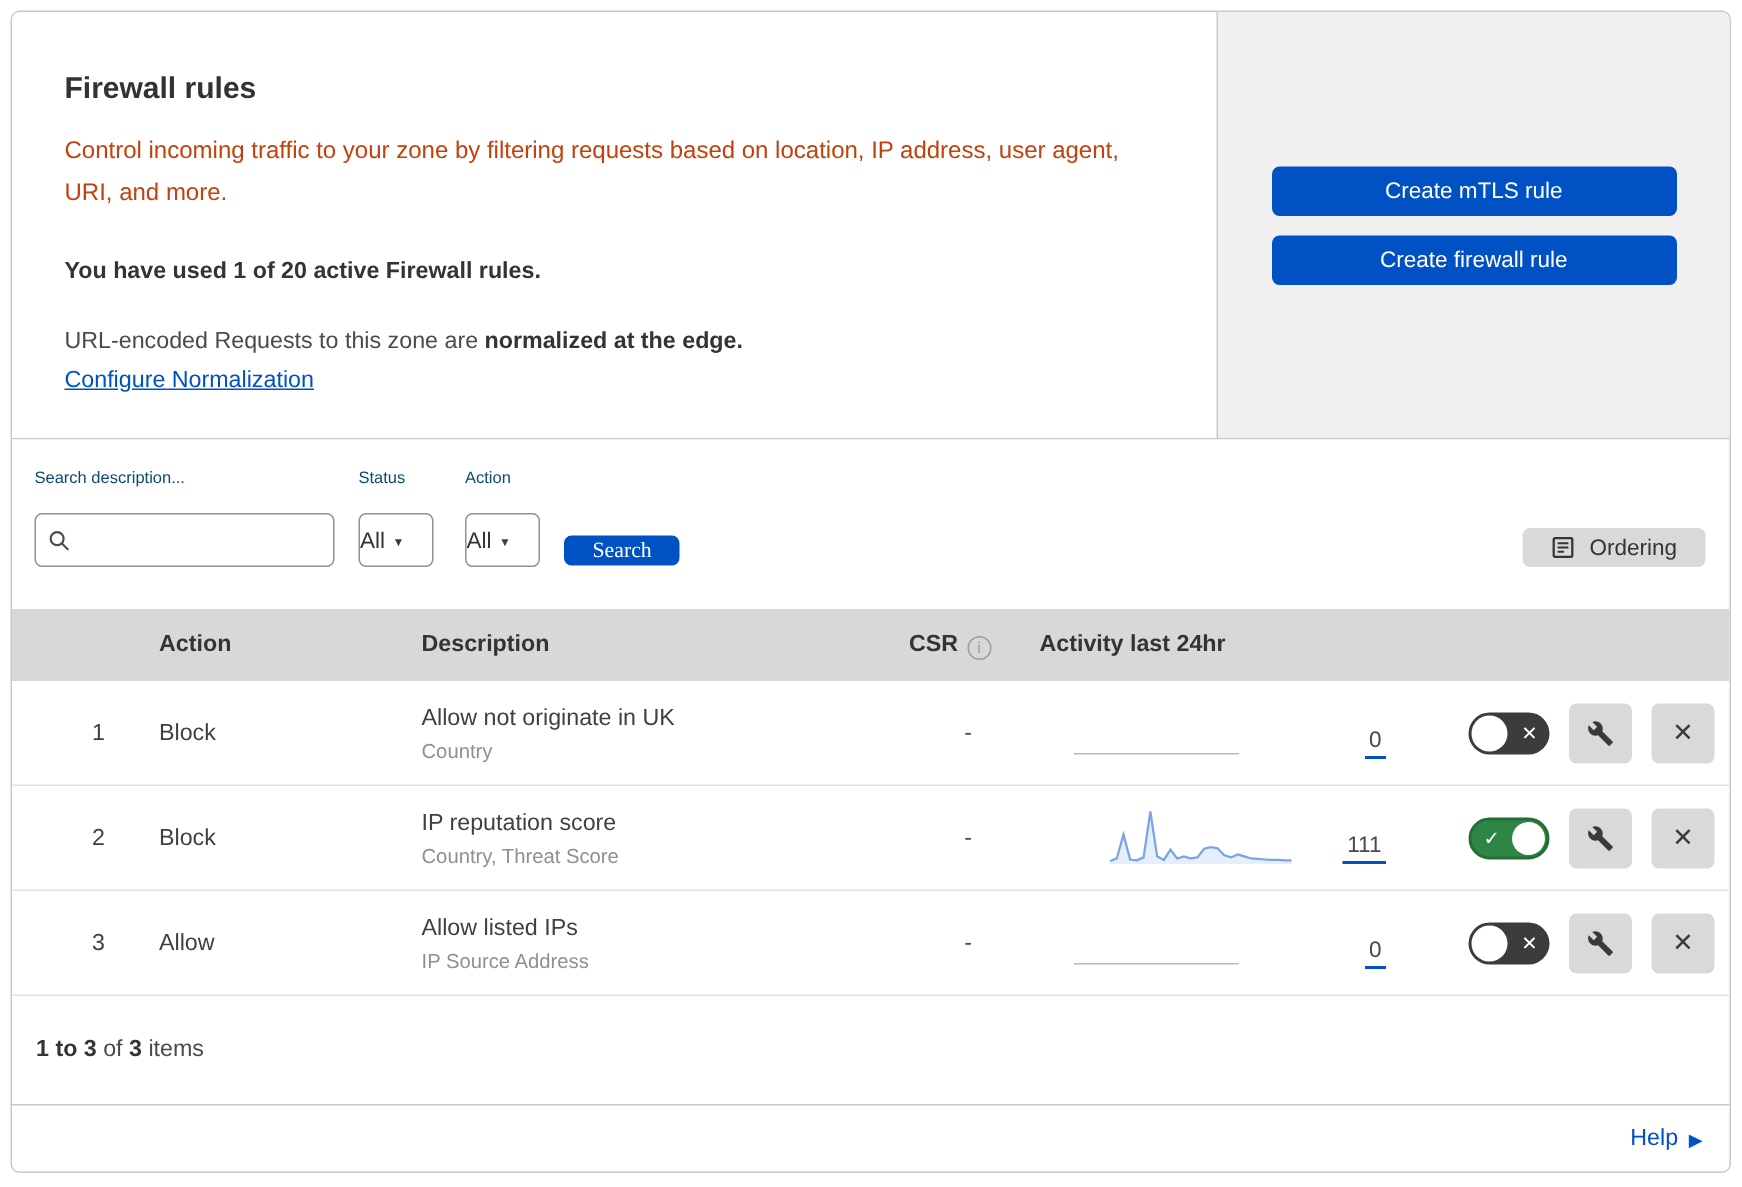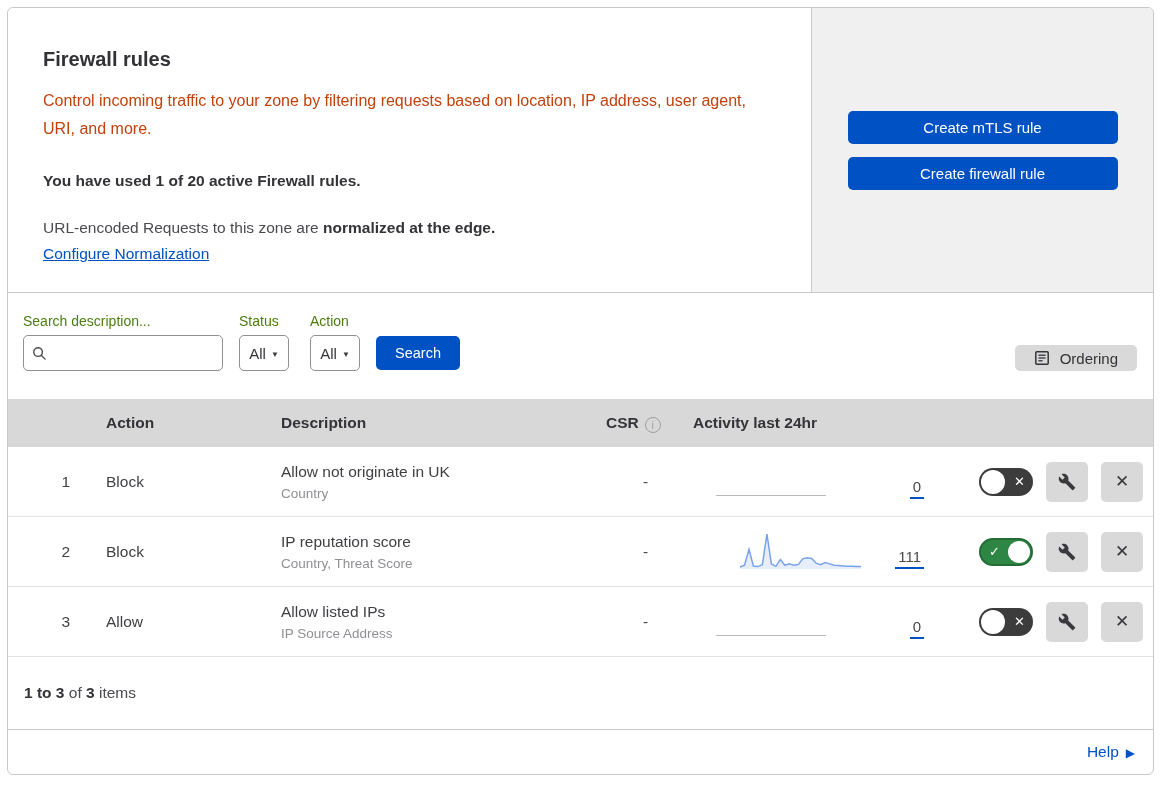--- a/index.html
+++ b/index.html
@@ -37,37 +37,37 @@
   .text-link{font-size:15.5px;color:var(--accent);text-decoration:underline;cursor:pointer;}
   .primary-btn{
     width:270px;height:33px;border:none;border-radius:5px;
     background:var(--accent);color:#fff;font-size:15px;
     font-family:"Liberation Sans", sans-serif;cursor:pointer;
   }
 
   
   .main-card{border-bottom:1px solid var(--border);}
   .filter-bar{position:relative;padding:20px 16px 28px 15px;display:flex;align-items:flex-end;}
-  .field-label{font-size:14px;color:#4d7c0f;margin-bottom:6px;}
+  .field-label{font-size:11px;color:#0c4a6e;margin-bottom:17px;}
   .filter-group{display:flex;flex-direction:column;}
   .search-box{
     width:200px;height:36px;border:1px solid #919195;border-radius:5px;
     display:flex;align-items:center;padding:0 8px;background:#fff;margin-right:16px;
   }
   .search-box input{border:none;outline:none;flex:1;min-width:0;font-size:14px;font-family:"Liberation Sans", sans-serif;margin-left:7px;}
   .select-box{
     width:50px;height:36px;border:1px solid #919195;border-radius:5px;background:#fff;
-    display:flex;align-items:center;justify-content:center;gap:5px;
+    display:flex;align-items:center;justify-content:flex-start;gap:5px;
     font-size:15px;color:#333338;cursor:pointer;margin-right:21px;
   }
   .caret{font-size:8px;color:#3c3c40;transform:translateY(1px);}
   .search-btn{
-    height:34px;padding:0 19px;margin-left:-5px;margin-bottom:1px;
+    height:20px;padding:0 19px;margin-left:-5px;margin-bottom:1px;
     border:none;border-radius:5px;background:var(--accent);color:#fff;
-    font-size:14.5px;font-family:Liberation Sans, sans-serif;cursor:pointer;
+    font-size:14.5px;font-family:Liberation Serif, serif;cursor:pointer;
   }
   .ordering-btn{
     position:absolute;right:16px;bottom:28px;height:26px;padding:0 19px;
     background:#d9d9d9;border:none;border-radius:5px;cursor:pointer;
     display:flex;align-items:center;gap:10px;
     font-size:15px;color:#333338;font-family:"Liberation Sans", sans-serif;
   }
 
   
   .thead{display:flex;align-items:center;height:48px;background:#d8d8d8;

